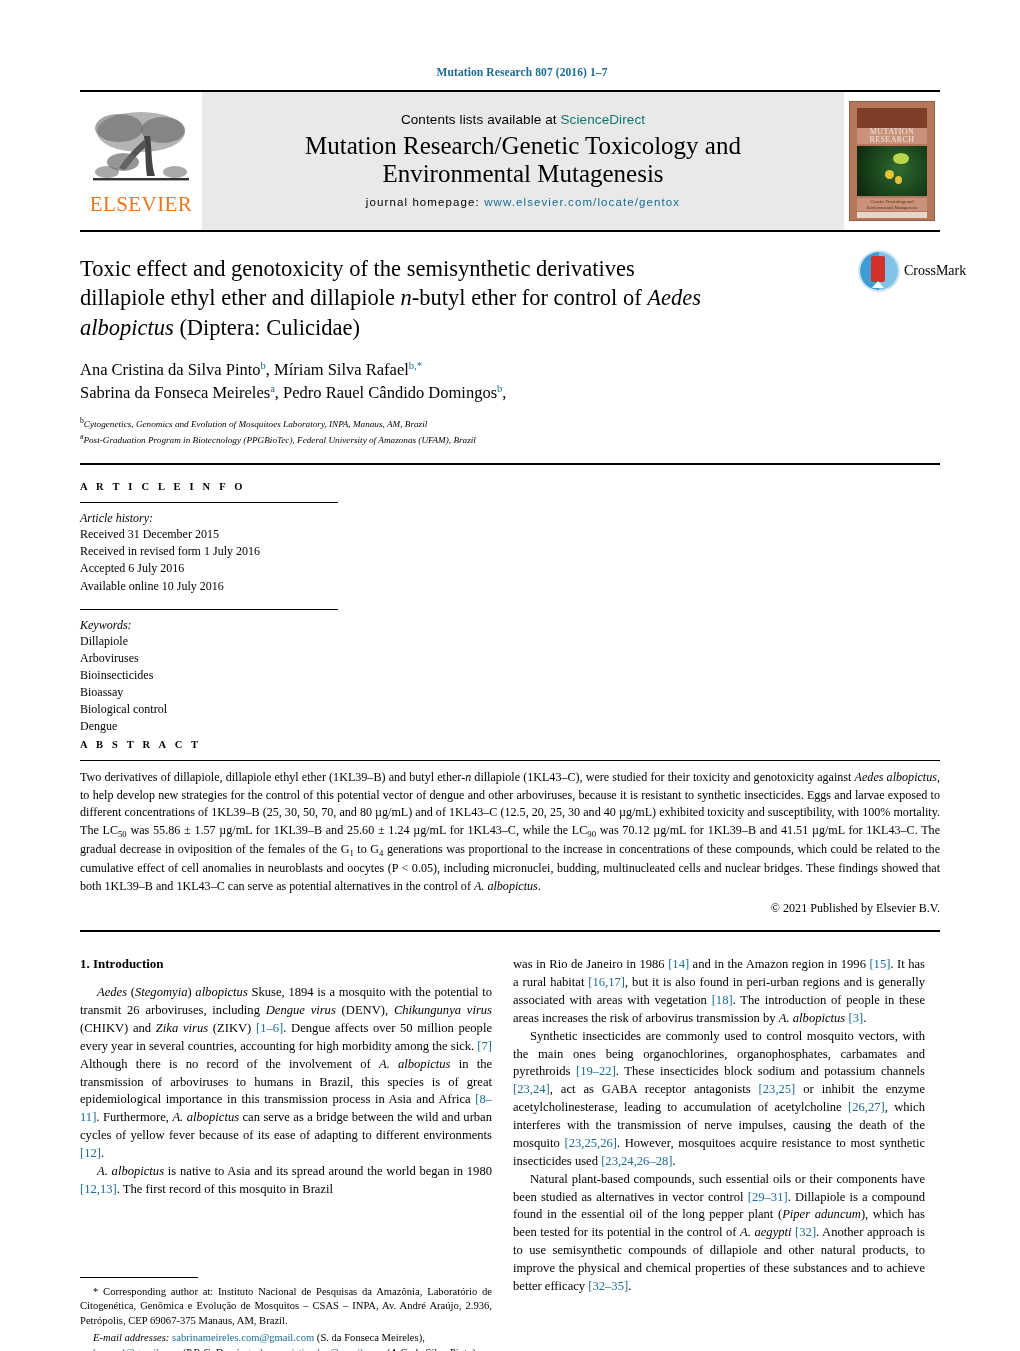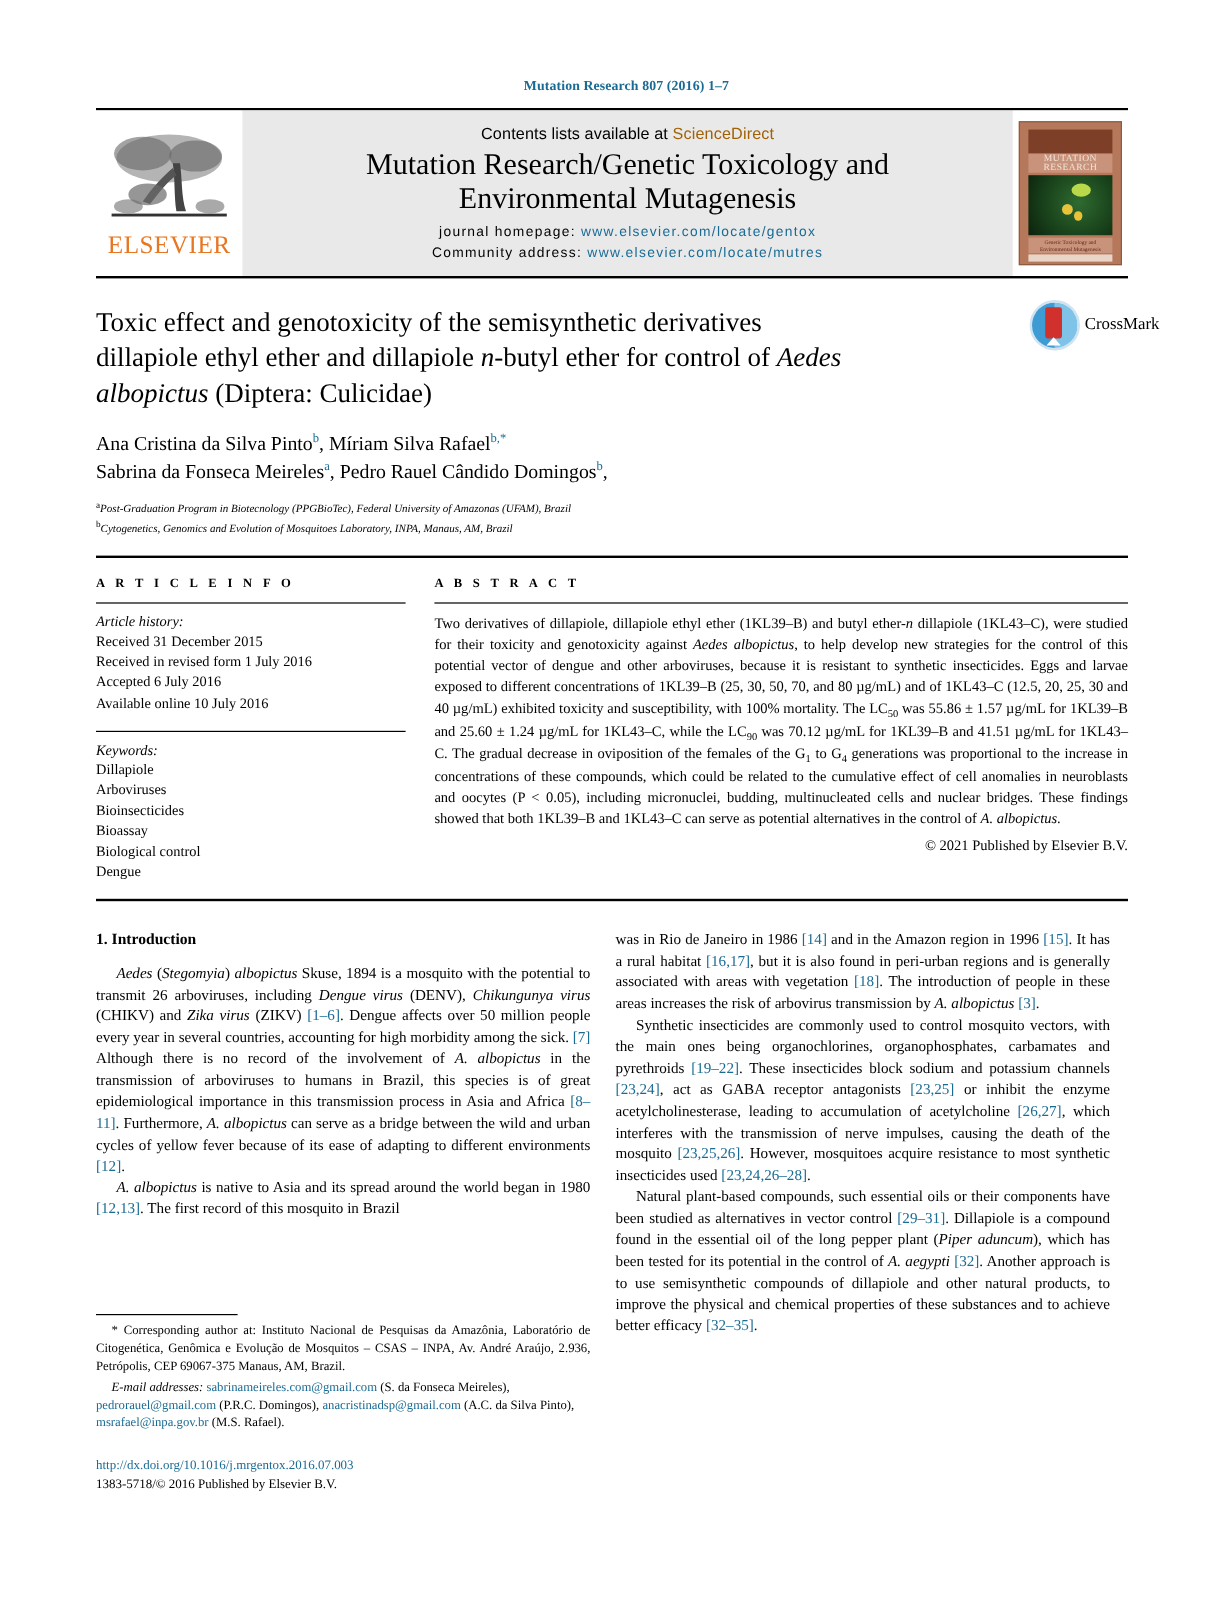--- a/index.html
+++ b/index.html
@@ -69,21 +69,21 @@
     display: flex;
     flex-direction: column;
     justify-content: center;
   }
   .contents-line {
     font-size: 13.5px;
     font-family: "Liberation Sans", sans-serif;
     letter-spacing: .1px;
     margin-bottom: 3px;
   }
-  .sciencedirect { color: #a16207; }
+  .sciencedirect { color: #0f766e; }
   .journal-title {
     font-size: 25px;
     line-height: 1.12;
     font-family: "Liberation Serif", serif;
     margin: 2px 0 6px 0;
   }
   .homepage-line, .community-line {
     font-size: 11.5px;
     font-family: "Liberation Sans", sans-serif;
     letter-spacing: 1.1px;
@@ -183,20 +183,21 @@
     line-height: 1.45;
     font-family: "Liberation Serif", serif;
   }
   .affiliations sup { font-style: normal; }
   
   .info-abstract {
     margin: 16px 80px 16px 80px;
     display: flex;
     border-bottom: 2.2px solid #000;
     padding-bottom: 14px;
+    flex-direction: column;
   }
   .col-info { width: 258px; flex: 0 0 258px; padding-right: 24px; }
   .col-abstract { flex: 1 1 auto; }
   .sec-label {
     font-size: 10.5px;
     font-weight: bold;
     letter-spacing: 3.2px;
     font-family: "Liberation Serif", serif;
     margin-bottom: 10px;
   }
@@ -303,24 +304,20 @@
         <span>Contents lists available at</span>
         <span class="sciencedirect">ScienceDirect</span>
       </div>
       <div class="journal-title">
         <div>Mutation Research/Genetic Toxicology and</div>
         <div>Environmental Mutagenesis</div>
       </div>
       <div class="homepage-line">
         <span>journal homepage:</span>
         <span class="url">www.elsevier.com/locate/gentox</span>
-      </div>
-      <div class="community-line">
-        <span>Community address:</span>
-        <span class="url">www.elsevier.com/locate/mutres</span>
       </div>
     </div>
 
     <div class="cover-block">
       <div class="cover-thumb">
         <div class="cover-inner-top"></div>
         <div class="cover-band"></div>
         <div class="cover-mutation">
           <div>MUTATION</div>
           <div>RESEARCH</div>
@@ -360,24 +357,24 @@
       <div>
         <span>Ana Cristina da Silva Pinto</span><sup>b</sup><span>, Míriam Silva Rafael</span><sup>b,*</sup>
       </div>
       <div>
         <span>Sabrina da Fonseca Meireles</span><sup>a</sup><span>, Pedro Rauel Cândido Domingos</span><sup>b</sup><span>,</span>
       </div>
     </div>
 
     <div class="affiliations">
       <div>
+        <sup>b</sup><span>Cytogenetics, Genomics and Evolution of Mosquitoes Laboratory, INPA, Manaus, AM, Brazil</span>
+      </div>
+      <div>
         <sup>a</sup><span>Post-Graduation Program in Biotecnology (PPGBioTec), Federal University of Amazonas (UFAM), Brazil</span>
-      </div>
-      <div>
-        <sup>b</sup><span>Cytogenetics, Genomics and Evolution of Mosquitoes Laboratory, INPA, Manaus, AM, Brazil</span>
       </div>
     </div>
   </div>
 
   <div class="info-abstract">
     <div class="col-info">
       <div class="sec-label">A R T I C L E   I N F O</div>
       <div class="rule"></div>
       <div class="hist-title">Article history:</div>
       <div class="hist-list">

